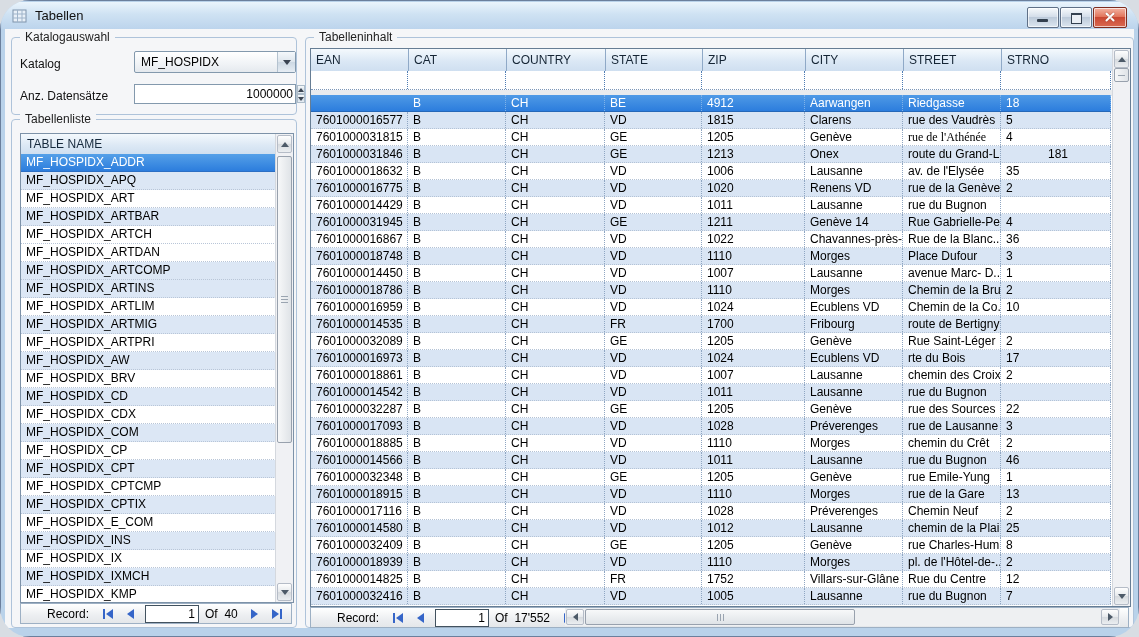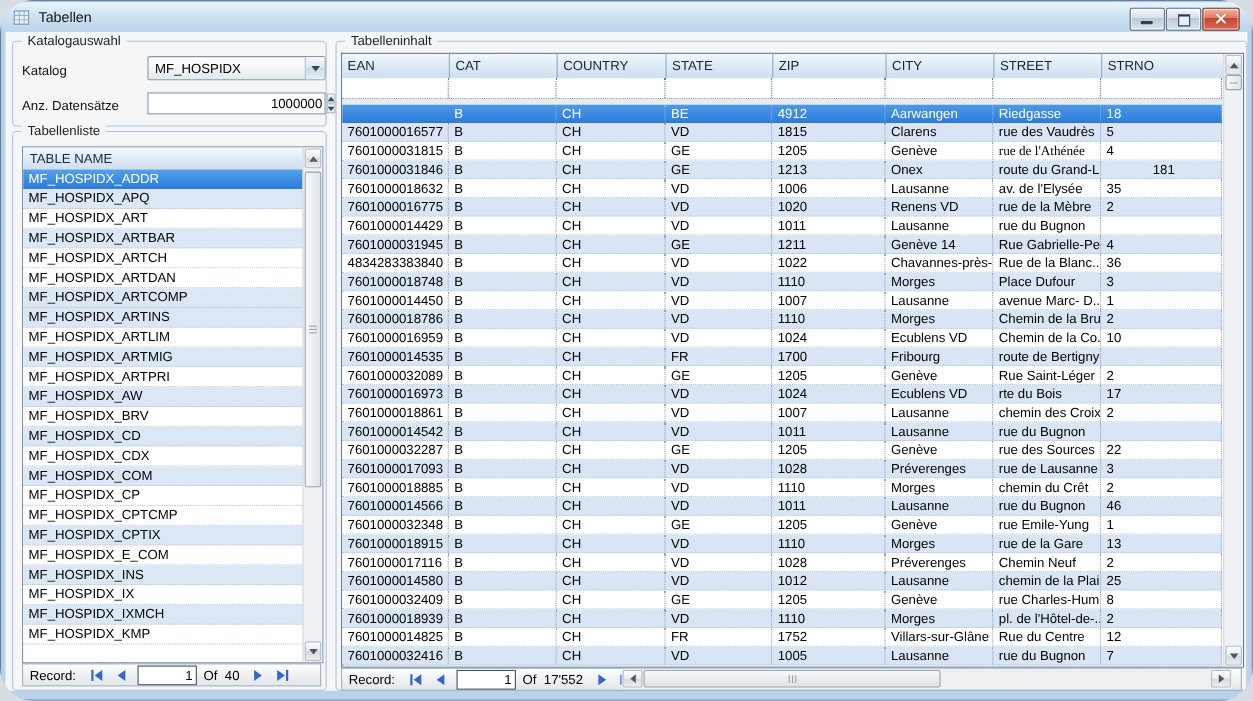--- a/index.html
+++ b/index.html
@@ -73,21 +73,21 @@
   .f-cell{box-sizing:border-box;border-right:1px dotted #4f7db4;height:100%;}
   .gap-row{position:absolute;left:0;top:41px;right:17px;height:5px;background:#e8ebee;border-bottom:1px solid #dfe3e8;}
   .grid-rows{position:absolute;left:0;top:46px;right:17px;bottom:0;overflow:hidden;}
   .grid-row{display:flex;height:17px;line-height:16px;background:#fff;border-bottom:1px dotted #b4c3d6;box-sizing:border-box;width:800px;}
   .grid-row.alt{background:#d9e5f4;}
   .grid-row.sel{background:linear-gradient(#4f9ae6,#2c7ddd);color:#fff;border-bottom:1px solid #2668b8;}
   .cell{box-sizing:border-box;padding-left:5px;white-space:nowrap;overflow:hidden;border-right:1px dotted #8fa6c2;}
   .grid-row.sel .cell{border-right-color:#7fb2e8;}
   
   .navbar{position:absolute;height:21px;border:1px solid #9db0c4;box-sizing:border-box;
-    background:linear-gradient(#ffffff,#eceef1 60%,#e4e7ea);display:flex;align-items:center;}
+    background:linear-gradient(#ffffff,#eceef1 60%,#e4e7ea);display:flex;align-items:center;padding-left:20px;}
   .nav-label{margin:0 8px 0 6px;}
   .nav-btn{width:22px;height:17px;display:flex;align-items:center;justify-content:center;gap:1px;cursor:default;}
   .nt-l{width:0;height:0;border-top:5px solid transparent;border-bottom:5px solid transparent;border-right:7px solid #3565c8;}
   .nt-r{width:0;height:0;border-top:5px solid transparent;border-bottom:5px solid transparent;border-left:7px solid #3565c8;}
   .n-bar{width:2px;height:10px;background:#3565c8;}
   .nav-input{width:46px;height:16px;border:1px solid #42525f;text-align:right;font:12px "Liberation Sans",sans-serif;padding:0 3px;margin:0 4px;background:#fff;}
   .nav-of{margin:0 6px 0 2px;white-space:pre;}
 </style>
 </head>
 <body>
@@ -161,20 +161,21 @@
               <div class="list-item alt">MF_HOSPIDX_ARTINS</div>
               <div class="list-item">MF_HOSPIDX_ARTLIM</div>
               <div class="list-item alt">MF_HOSPIDX_ARTMIG</div>
               <div class="list-item">MF_HOSPIDX_ARTPRI</div>
               <div class="list-item alt">MF_HOSPIDX_AW</div>
               <div class="list-item">MF_HOSPIDX_BRV</div>
               <div class="list-item alt">MF_HOSPIDX_CD</div>
               <div class="list-item">MF_HOSPIDX_CDX</div>
               <div class="list-item alt">MF_HOSPIDX_COM</div>
               <div class="list-item">MF_HOSPIDX_CP</div>
+              <div class="list-item alt">MF_HOSPIDX_CPT</div>
               <div class="list-item">MF_HOSPIDX_CPTCMP</div>
               <div class="list-item alt">MF_HOSPIDX_CPTIX</div>
               <div class="list-item">MF_HOSPIDX_E_COM</div>
               <div class="list-item alt">MF_HOSPIDX_INS</div>
               <div class="list-item">MF_HOSPIDX_IX</div>
               <div class="list-item alt">MF_HOSPIDX_IXMCH</div>
               <div class="list-item">MF_HOSPIDX_KMP</div>
             </div>
           <div class="vsb">
             <div class="sb-btn" style="top:1px;">
@@ -288,21 +289,21 @@
                 <div class="cell" style="width: 98px;">av. de l'Elysée</div>
                 <div class="cell" style="width: 110px;">35</div>
               </div>
               <div class="grid-row alt">
                 <div class="cell" style="width: 97px;">7601000016775</div>
                 <div class="cell" style="width: 98px;">B</div>
                 <div class="cell" style="width: 99px;">CH</div>
                 <div class="cell" style="width: 97px;">VD</div>
                 <div class="cell" style="width: 103px;">1020</div>
                 <div class="cell" style="width: 98px;">Renens VD</div>
-                <div class="cell" style="width: 98px;">rue de la Mèbre</div>
+                <div class="cell" style="width: 98px;">rue de la Genève</div>
                 <div class="cell" style="width: 110px;">2</div>
               </div>
               <div class="grid-row">
                 <div class="cell" style="width: 97px;">7601000014429</div>
                 <div class="cell" style="width: 98px;">B</div>
                 <div class="cell" style="width: 99px;">CH</div>
                 <div class="cell" style="width: 97px;">VD</div>
                 <div class="cell" style="width: 103px;">1011</div>
                 <div class="cell" style="width: 98px;">Lausanne</div>
                 <div class="cell" style="width: 98px;">rue du Bugnon</div>
@@ -312,21 +313,21 @@
                 <div class="cell" style="width: 97px;">7601000031945</div>
                 <div class="cell" style="width: 98px;">B</div>
                 <div class="cell" style="width: 99px;">CH</div>
                 <div class="cell" style="width: 97px;">GE</div>
                 <div class="cell" style="width: 103px;">1211</div>
                 <div class="cell" style="width: 98px;">Genève 14</div>
                 <div class="cell" style="width: 98px;">Rue Gabrielle-Pe...</div>
                 <div class="cell" style="width: 110px;">4</div>
               </div>
               <div class="grid-row">
-                <div class="cell" style="width: 97px;">4834283383840</div>
+                <div class="cell" style="width: 97px;">7601000016867</div>
                 <div class="cell" style="width: 98px;">B</div>
                 <div class="cell" style="width: 99px;">CH</div>
                 <div class="cell" style="width: 97px;">VD</div>
                 <div class="cell" style="width: 103px;">1022</div>
                 <div class="cell" style="width: 98px;">Chavannes-près-...</div>
                 <div class="cell" style="width: 98px;">Rue de la Blanc...</div>
                 <div class="cell" style="width: 110px;">36</div>
               </div>
               <div class="grid-row alt">
                 <div class="cell" style="width: 97px;">7601000018748</div>

